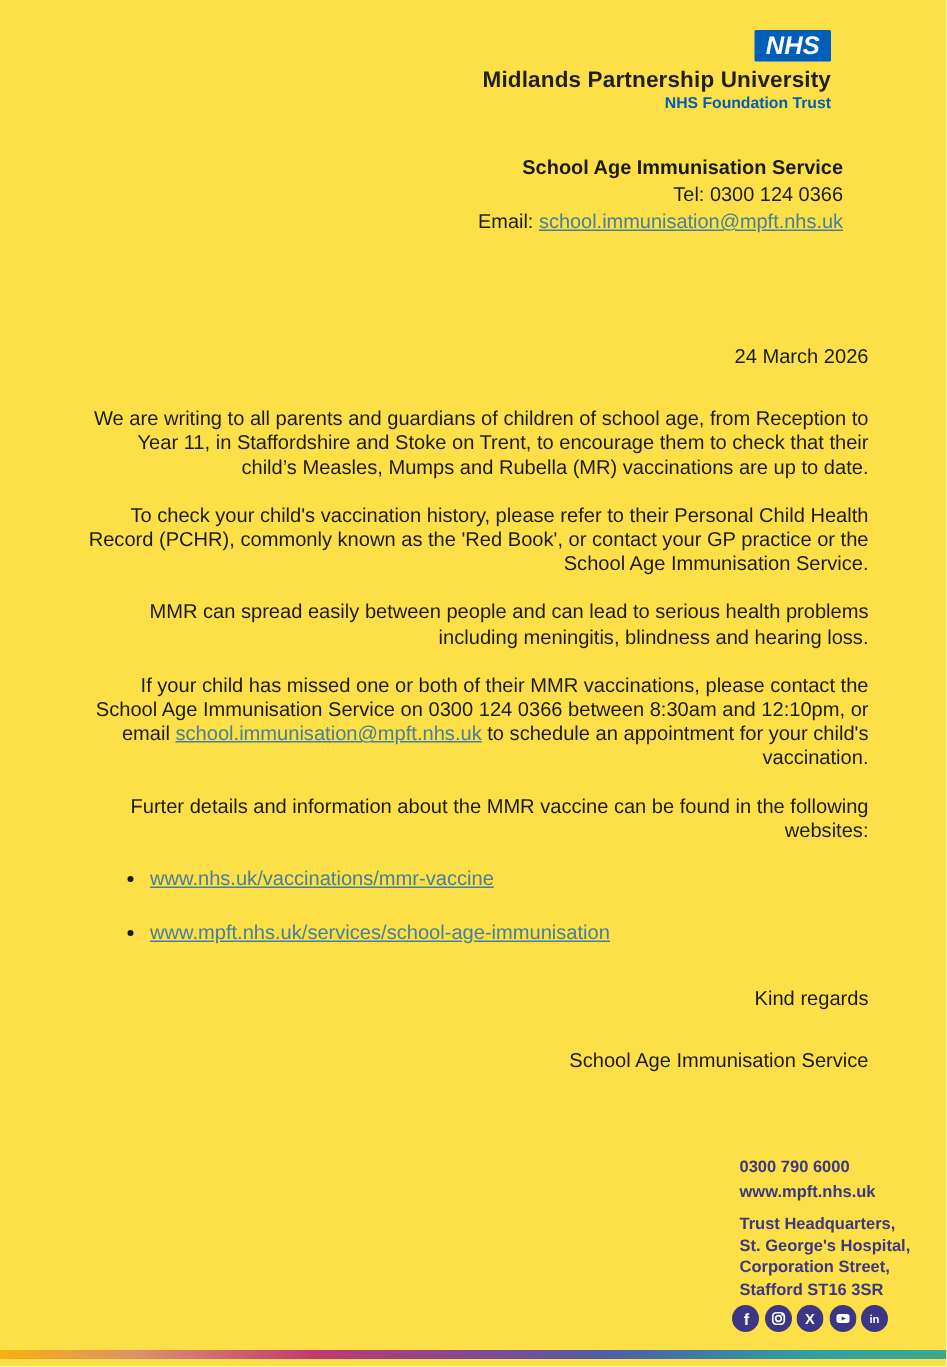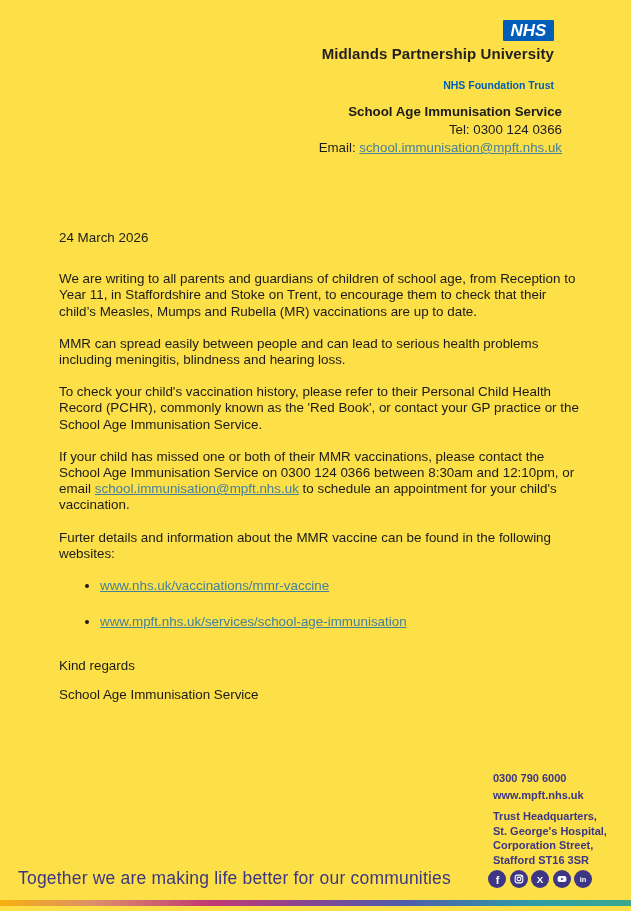--- a/index.html
+++ b/index.html
@@ -37,21 +37,21 @@
   }
   .org-name {
     margin-top: 4px;
     font-size: 15px;
     font-weight: bold;
     color: #231f20;
     letter-spacing: 0.1px;
     padding-left: 41px;
   }
   .org-sub {
-    margin-top: 17px;
+    margin-top: 1px;
     font-size: 10.5px;
     font-weight: bold;
     color: #005EB8;
   }
 
   
   .contact {
     position: absolute;
     top: 103px;
     right: 69px;
@@ -68,23 +68,23 @@
 
   
   .letter-body {
     position: absolute;
     top: 230px;
     left: 59px;
     width: 520px;
     font-size: 13.4px;
     line-height: 16.2px;
   }
-  .letter-body p { margin: 0 0 16px; }
+  .letter-body p { margin: 0 0 16px; text-align: right; }
   .letter-body p.date-line { margin-bottom: 25px; }
-  .letter-body p.closing-line { margin-bottom: 12px; }
+  .letter-body p.closing-line { margin-bottom: 24px; }
   .letter-body ul {
     margin: 8px 0 28px;
     padding-left: 41px;
   }
   .letter-body li { margin-bottom: 20px; }
 
   
   .footer-contact {
     position: absolute;
     left: 493px;
@@ -145,22 +145,22 @@
     <div class="svc">School Age Immunisation Service</div>
     <div>Tel: 0300 124 0366</div>
     <div>
       <span>Email: </span><a class="link">school.immunisation@mpft.nhs.uk</a>
     </div>
   </div>
 
   <div class="letter-body">
     <p class="date-line">24 March 2026</p>
     <p>We are writing to all parents and guardians of children of school age, from Reception to Year 11, in Staffordshire and Stoke on Trent, to encourage them to check that their child’s Measles, Mumps and Rubella (MR) vaccinations are up to date.</p>
+    <p>To check your child's vaccination history, please refer to their Personal Child Health Record (PCHR), commonly known as the 'Red Book', or contact your GP practice or the School Age Immunisation Service.</p>
     <p>MMR can spread easily between people and can lead to serious health problems including meningitis, blindness and hearing loss.</p>
-    <p>To check your child's vaccination history, please refer to their Personal Child Health Record (PCHR), commonly known as the 'Red Book', or contact your GP practice or the School Age Immunisation Service.</p>
     <p>
       <span>If your child has missed one or both of their MMR vaccinations, please contact the School Age Immunisation Service on 0300 124 0366 between 8:30am and 12:10pm, or email </span><a class="link">school.immunisation@mpft.nhs.uk</a><span> to schedule an appointment for your child's vaccination.</span>
     </p>
     <p>Furter details and information about the MMR vaccine can be found in the following websites:</p>
     <ul>
       <li>
         <a class="link">www.nhs.uk/vaccinations/mmr-vaccine</a>
       </li>
       <li>
         <a class="link">www.mpft.nhs.uk/services/school-age-immunisation</a>
@@ -174,21 +174,20 @@
     <div>0300 790 6000</div>
     <div>www.mpft.nhs.uk</div>
     <div class="addr">
       <div>Trust Headquarters,</div>
       <div>St. George's Hospital,</div>
       <div>Corporation Street,</div>
       <div>Stafford ST16 3SR</div>
     </div>
   </div>
 
-  <div class="tagline">Together we are making life better for our communities</div>
 
   <div class="social">
     <span class="sicon">
       <svg viewBox="0 0 24 24" width="18" height="18">
         <circle cx="12" cy="12" r="12" fill="#3d3684"></circle>
         <text x="12.8" y="18.2" text-anchor="middle" font-family="Liberation Sans, sans-serif" font-size="14.5" font-weight="bold" fill="#ffffff">f</text>
       </svg>
     </span>
     <span class="sicon">
       <svg viewBox="0 0 24 24" width="18" height="18">

